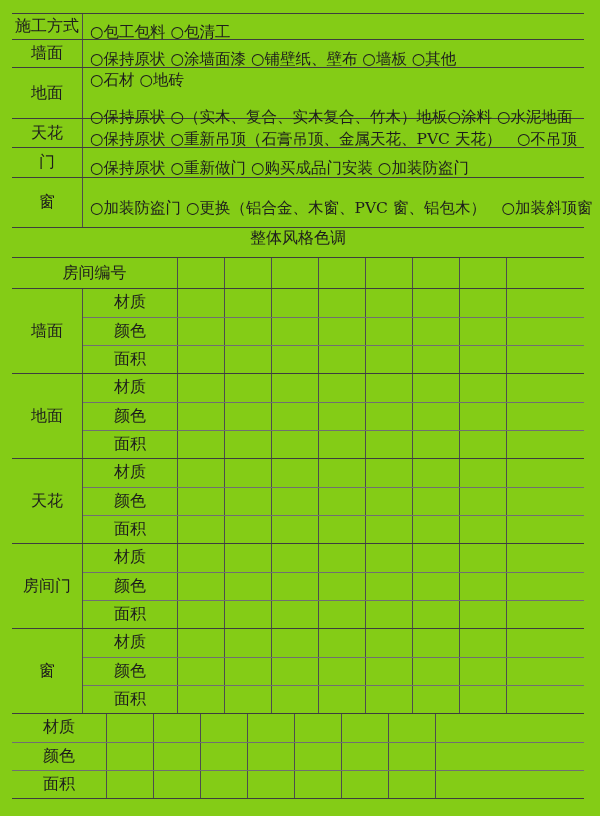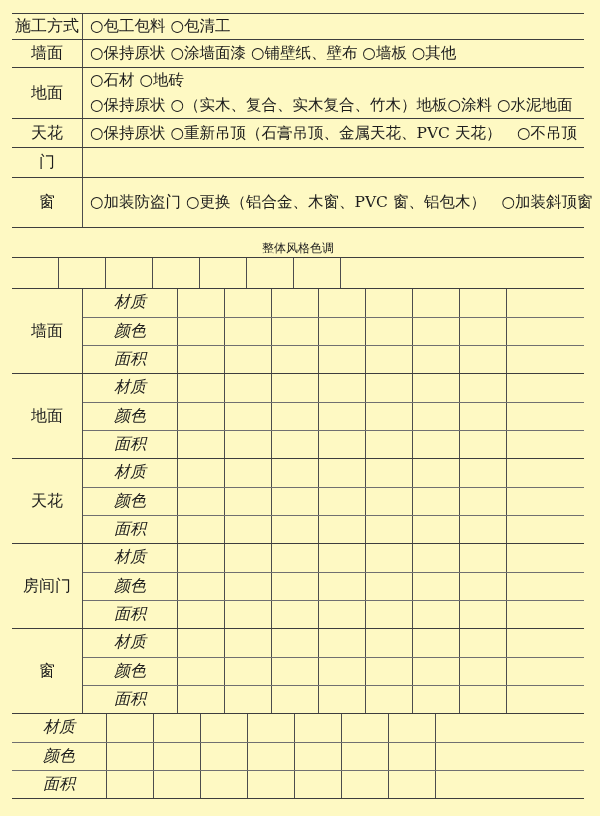--- a/index.html
+++ b/index.html
@@ -2,21 +2,21 @@
 <html><head>
 <meta charset="utf-8">
 <style>
   * { box-sizing: border-box; margin: 0; padding: 0; }
   html, body { background: #ffffff; }
   body { width: 600px; height: 816px; overflow: hidden; }
   .sheet {
     position: relative;
     width: 600px;
     height: 816px;
-    background: #fef9c3;
+    background: #84cc16;
     color: #1d1d1d;
     font-family: "DejaVu Serif", "Liberation Serif", serif;
   }
   .form {
     position: absolute;
     left: 12px;
     top: 13px;
     width: 572px;
     border-top: 1.5px solid #3e3e3e;
   }
@@ -26,28 +26,28 @@
     width: 71px; flex: none;
     border-right: 1.5px solid #4d4d4d;
     display: flex; align-items: center; justify-content: center;
     font-size: 16px; text-align: center;
   }
   .ccell {
     flex: 1; min-width: 0;
     display: flex; flex-direction: column; justify-content: center;
     padding-left: 7px; font-size: 15.5px;
   }
-  .cline { line-height: 25px; white-space: pre; }
+  .cline { line-height: 25px; white-space: pre; margin-top: 12px; }
   .rh26 { height: 26px; } .rh28 { height: 28px; } .rh51 { height: 51px; }
   .rh29 { height: 29px; } .rh30 { height: 30px; } .rh50 { height: 50px; }
   
   .stylerow {
     height: 30px; border-bottom: 1.5px solid #3e3e3e;
-    display: flex; align-items: flex-end; justify-content: center;
-    font-size: 12px;
+    display: flex; align-items: flex-start; justify-content: center;
+    font-size: 16px;
   }
   
   .hdrrow { height: 31px; border-bottom: 1.5px solid #3e3e3e; display: flex; }
   .hlabel {
     width: 166px; flex: none;
     border-right: 1.5px solid #4d4d4d;
     display: flex; align-items: center; justify-content: center;
     font-size: 16px;
   }
   .hcells { flex: 1; display: flex; }
@@ -62,21 +62,20 @@
     font-size: 16px;
   }
   .gsub { flex: 1; display: flex; flex-direction: column; }
   .grow { display: flex; height: 28.5px; border-bottom: 1.5px solid #707070; }
   .grow:last-child { height: 27px; border-bottom: none; }
   .slabel {
     width: 95px; flex: none;
     border-right: 1.5px solid #4d4d4d;
     display: flex; align-items: center; justify-content: center;
     font-size: 16px;
-    font-style: italic;
   }
 </style>
 </head>
 <body>
 
 <div class="sheet">
   <div class="form">
 
     <div class="s1row rh26">
       <div class="lcell">施工方式</div>
@@ -102,34 +101,38 @@
 
     <div class="s1row rh29">
       <div class="lcell">天花</div>
       <div class="ccell">
         <div class="cline">○保持原状 ○重新吊顶（石膏吊顶、金属天花、PVC 天花）　○不吊顶</div>
       </div>
     </div>
 
     <div class="s1row rh30">
       <div class="lcell">门</div>
+      <div class="ccell">
+        <div class="cline">○保持原状 ○重新做门 ○购买成品门安装 ○加装防盗门</div>
+      </div>
     </div>
 
     <div class="s1row rh50">
       <div class="lcell">窗</div>
       <div class="ccell">
         <div class="cline">○加装防盗门 ○更换（铝合金、木窗、PVC 窗、铝包木）　○加装斜顶窗</div>
       </div>
     </div>
 
     <div class="stylerow">
       <span>整体风格色调</span>
     </div>
 
     <div class="hdrrow">
+      <div class="hlabel">房间编号</div>
       <div class="hcells">
           <div class="dc"></div>
           <div class="dc"></div>
           <div class="dc"></div>
           <div class="dc"></div>
           <div class="dc"></div>
           <div class="dc"></div>
           <div class="dc"></div>
           <div class="dc"></div>
         </div>

